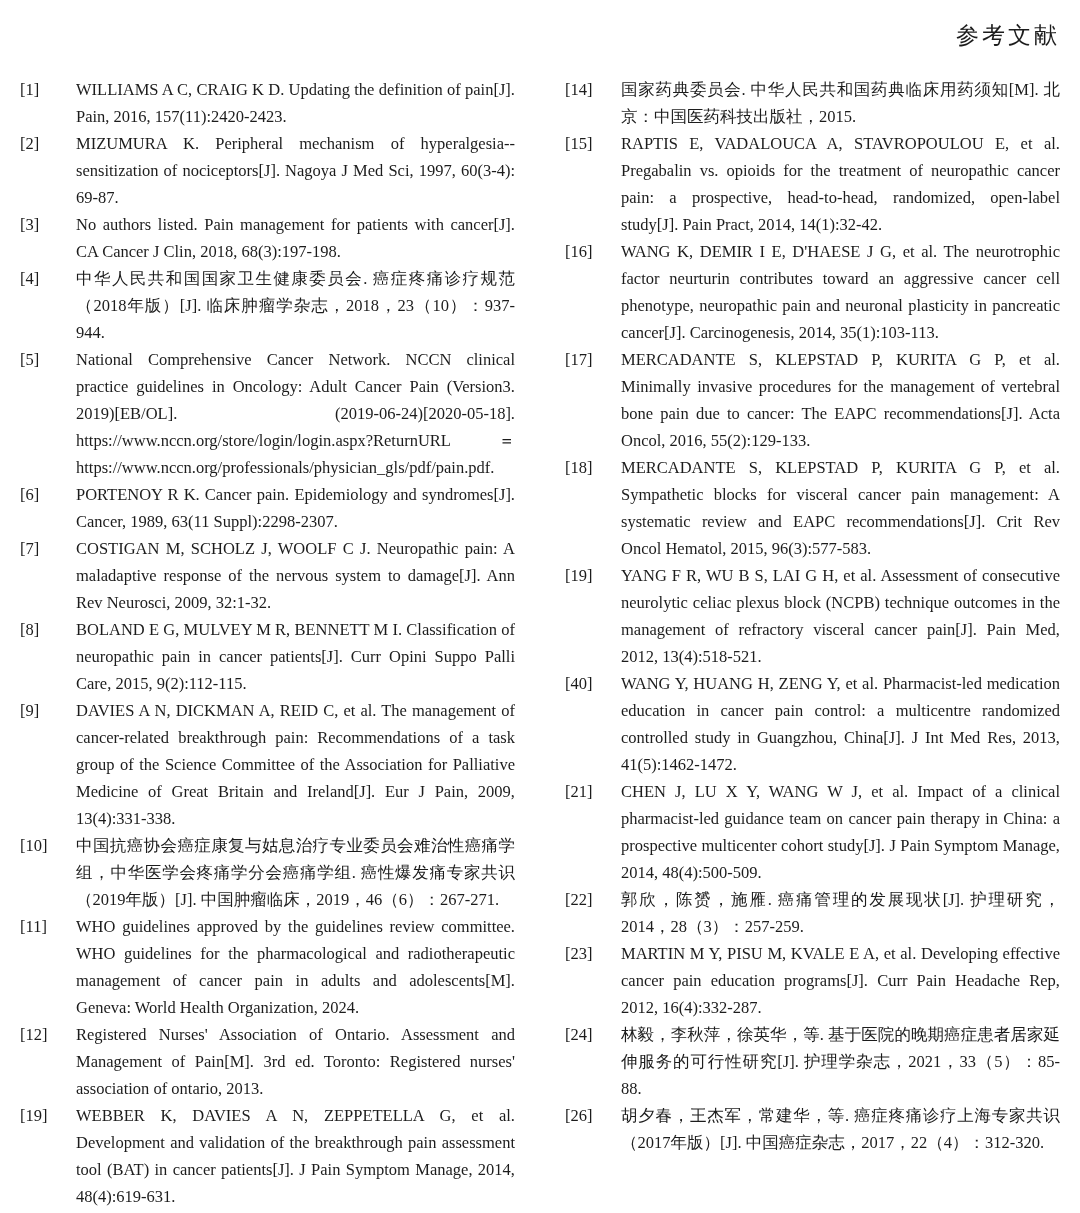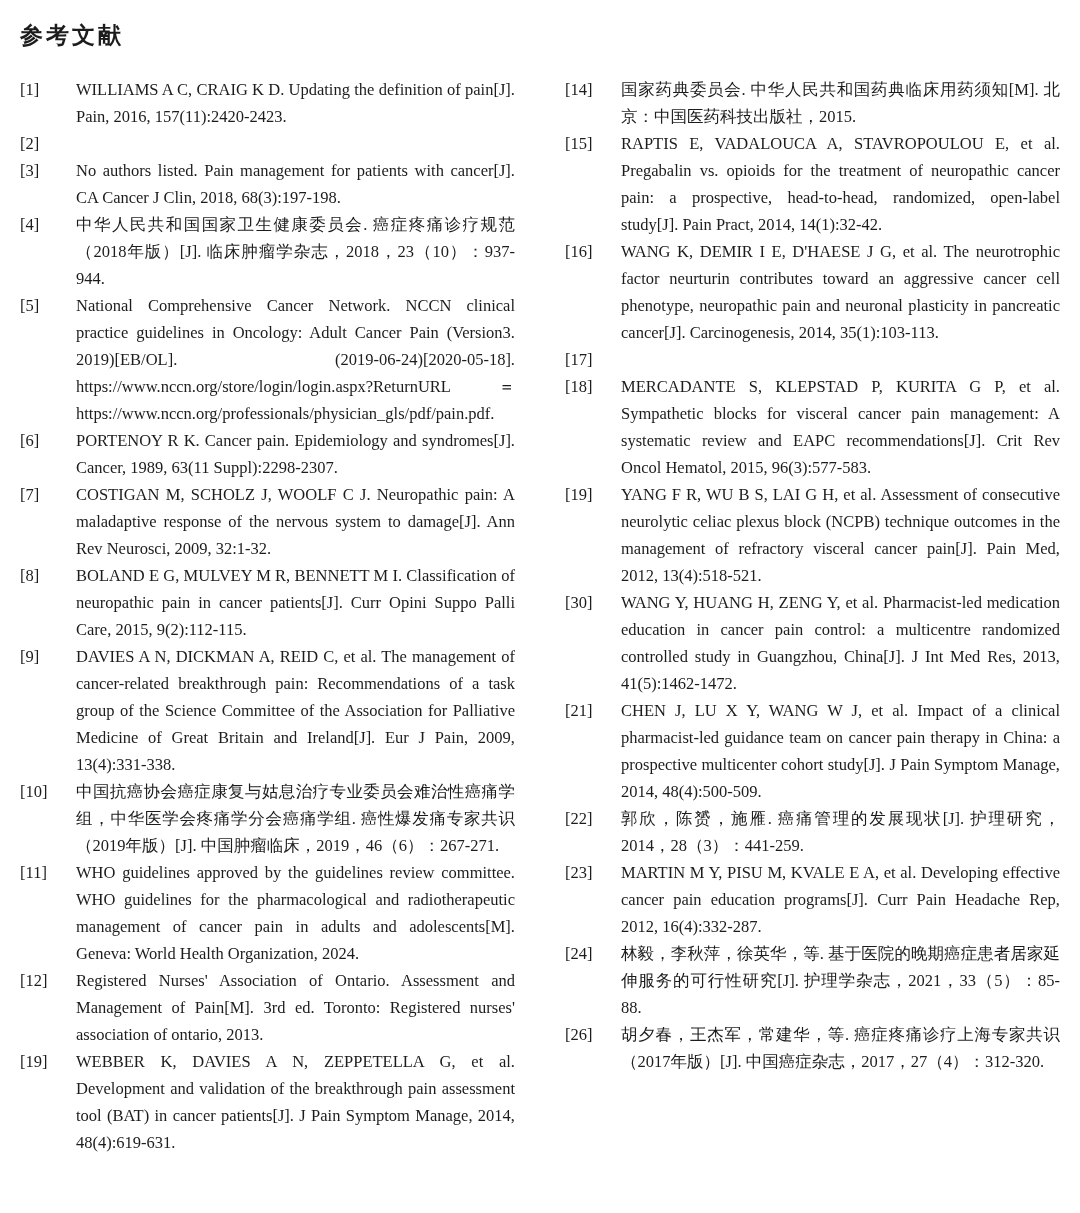--- a/index.html
+++ b/index.html
@@ -10,23 +10,23 @@
   }
   .page {
     box-sizing: border-box;
     width: 1080px;
     min-height: 1213px;
     background: #ffffff;
     padding: 12px 20px 16px 20px;
     font-family: "Liberation Serif", "DejaVu Serif", serif;
   }
   .title {
-    text-align: left;
+    text-align: right;
     font-family: "Liberation Sans", "DejaVu Sans", sans-serif;
-    font-weight: 700;
+    font-weight: 400;
     font-size: 23px;
     letter-spacing: 3px;
     margin: 8px 0 26px 0;
     line-height: 30px;
   }
   .columns {
     display: flex;
     gap: 50px;
     align-items: flex-start;
   }
@@ -57,20 +57,21 @@
 <div class="page">
   <h1 class="title">参考文献</h1>
   <div class="columns">
     <div class="col">
         <div class="ref">
           <span class="ref-num">[1]</span>
           <span class="ref-text">WILLIAMS A C, CRAIG K D. Updating the definition of pain[J]. Pain, 2016, 157(11):2420-2423.</span>
         </div>
         <div class="ref">
           <span class="ref-num">[2]</span>
+          <span class="ref-text">MIZUMURA K. Peripheral mechanism of hyperalgesia--sensitization of nociceptors[J]. Nagoya J Med Sci, 1997, 60(3-4): 69-87.</span>
         </div>
         <div class="ref">
           <span class="ref-num">[3]</span>
           <span class="ref-text">No authors listed. Pain management for patients with cancer[J]. CA Cancer J Clin, 2018, 68(3):197-198.</span>
         </div>
         <div class="ref">
           <span class="ref-num">[4]</span>
           <span class="ref-text">中华人民共和国国家卫生健康委员会. 癌症疼痛诊疗规范（2018年版）[J]. 临床肿瘤学杂志，2018，23（10）：937-944.</span>
         </div>
         <div class="ref">
@@ -118,48 +119,49 @@
         <div class="ref">
           <span class="ref-num">[15]</span>
           <span class="ref-text">RAPTIS E, VADALOUCA A, STAVROPOULOU E, et al. Pregabalin vs. opioids for the treatment of neuropathic cancer pain: a prospective, head-to-head, randomized, open-label study[J]. Pain Pract, 2014, 14(1):32-42.</span>
         </div>
         <div class="ref">
           <span class="ref-num">[16]</span>
           <span class="ref-text">WANG K, DEMIR I E, D'HAESE J G, et al. The neurotrophic factor neurturin contributes toward an aggressive cancer cell phenotype, neuropathic pain and neuronal plasticity in pancreatic cancer[J]. Carcinogenesis, 2014, 35(1):103-113.</span>
         </div>
         <div class="ref">
           <span class="ref-num">[17]</span>
+          <span class="ref-text">MERCADANTE S, KLEPSTAD P, KURITA G P, et al. Minimally invasive procedures for the management of vertebral bone pain due to cancer: The EAPC recommendations[J]. Acta Oncol, 2016, 55(2):129-133.</span>
         </div>
         <div class="ref">
           <span class="ref-num">[18]</span>
           <span class="ref-text">MERCADANTE S, KLEPSTAD P, KURITA G P, et al. Sympathetic blocks for visceral cancer pain management: A systematic review and EAPC recommendations[J]. Crit Rev Oncol Hematol, 2015, 96(3):577-583.</span>
         </div>
         <div class="ref">
           <span class="ref-num">[19]</span>
           <span class="ref-text">YANG F R, WU B S, LAI G H, et al. Assessment of consecutive neurolytic celiac plexus block (NCPB) technique outcomes in the management of refractory visceral cancer pain[J]. Pain Med, 2012, 13(4):518-521.</span>
         </div>
         <div class="ref">
-          <span class="ref-num">[30]</span>
+          <span class="ref-num">[40]</span>
           <span class="ref-text">WANG Y, HUANG H, ZENG Y, et al. Pharmacist-led medication education in cancer pain control: a multicentre randomized controlled study in Guangzhou, China[J]. J Int Med Res, 2013, 41(5):1462-1472.</span>
         </div>
         <div class="ref">
           <span class="ref-num">[21]</span>
           <span class="ref-text">CHEN J, LU X Y, WANG W J, et al. Impact of a clinical pharmacist-led guidance team on cancer pain therapy in China: a prospective multicenter cohort study[J]. J Pain Symptom Manage, 2014, 48(4):500-509.</span>
         </div>
         <div class="ref">
           <span class="ref-num">[22]</span>
-          <span class="ref-text">郭欣，陈赟，施雁. 癌痛管理的发展现状[J]. 护理研究，2014，28（3）：441-259.</span>
+          <span class="ref-text">郭欣，陈赟，施雁. 癌痛管理的发展现状[J]. 护理研究，2014，28（3）：257-259.</span>
         </div>
         <div class="ref">
           <span class="ref-num">[23]</span>
           <span class="ref-text">MARTIN M Y, PISU M, KVALE E A, et al. Developing effective cancer pain education programs[J]. Curr Pain Headache Rep, 2012, 16(4):332-287.</span>
         </div>
         <div class="ref">
           <span class="ref-num">[24]</span>
           <span class="ref-text">林毅，李秋萍，徐英华，等. 基于医院的晚期癌症患者居家延伸服务的可行性研究[J]. 护理学杂志，2021，33（5）：85-88.</span>
         </div>
         <div class="ref">
           <span class="ref-num">[26]</span>
-          <span class="ref-text">胡夕春，王杰军，常建华，等. 癌症疼痛诊疗上海专家共识（2017年版）[J]. 中国癌症杂志，2017，27（4）：312-320.</span>
+          <span class="ref-text">胡夕春，王杰军，常建华，等. 癌症疼痛诊疗上海专家共识（2017年版）[J]. 中国癌症杂志，2017，22（4）：312-320.</span>
         </div>
       </div>
   </div>
 </div>
 
 </body></html>

